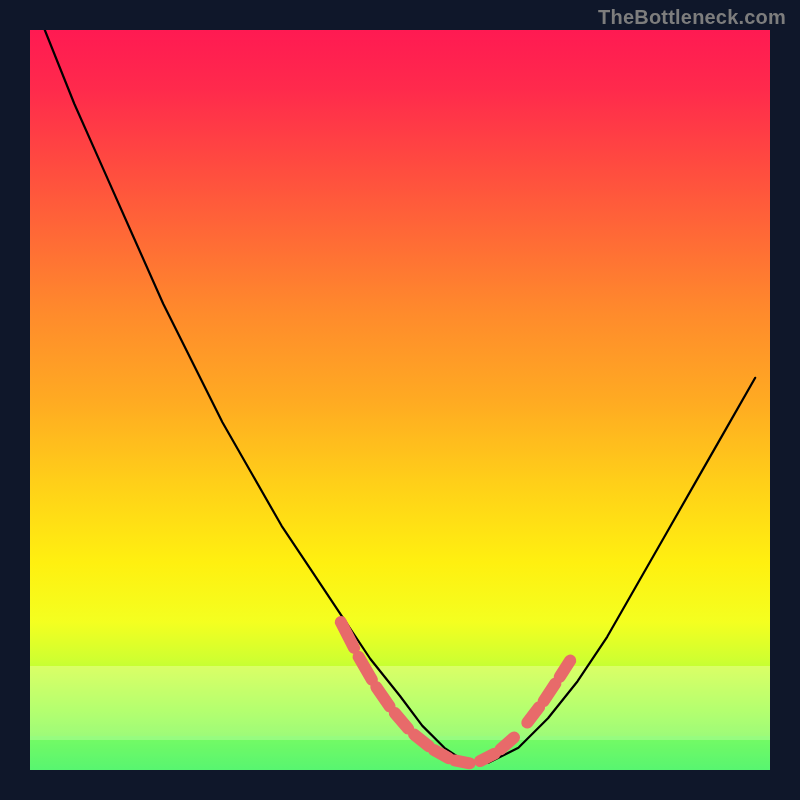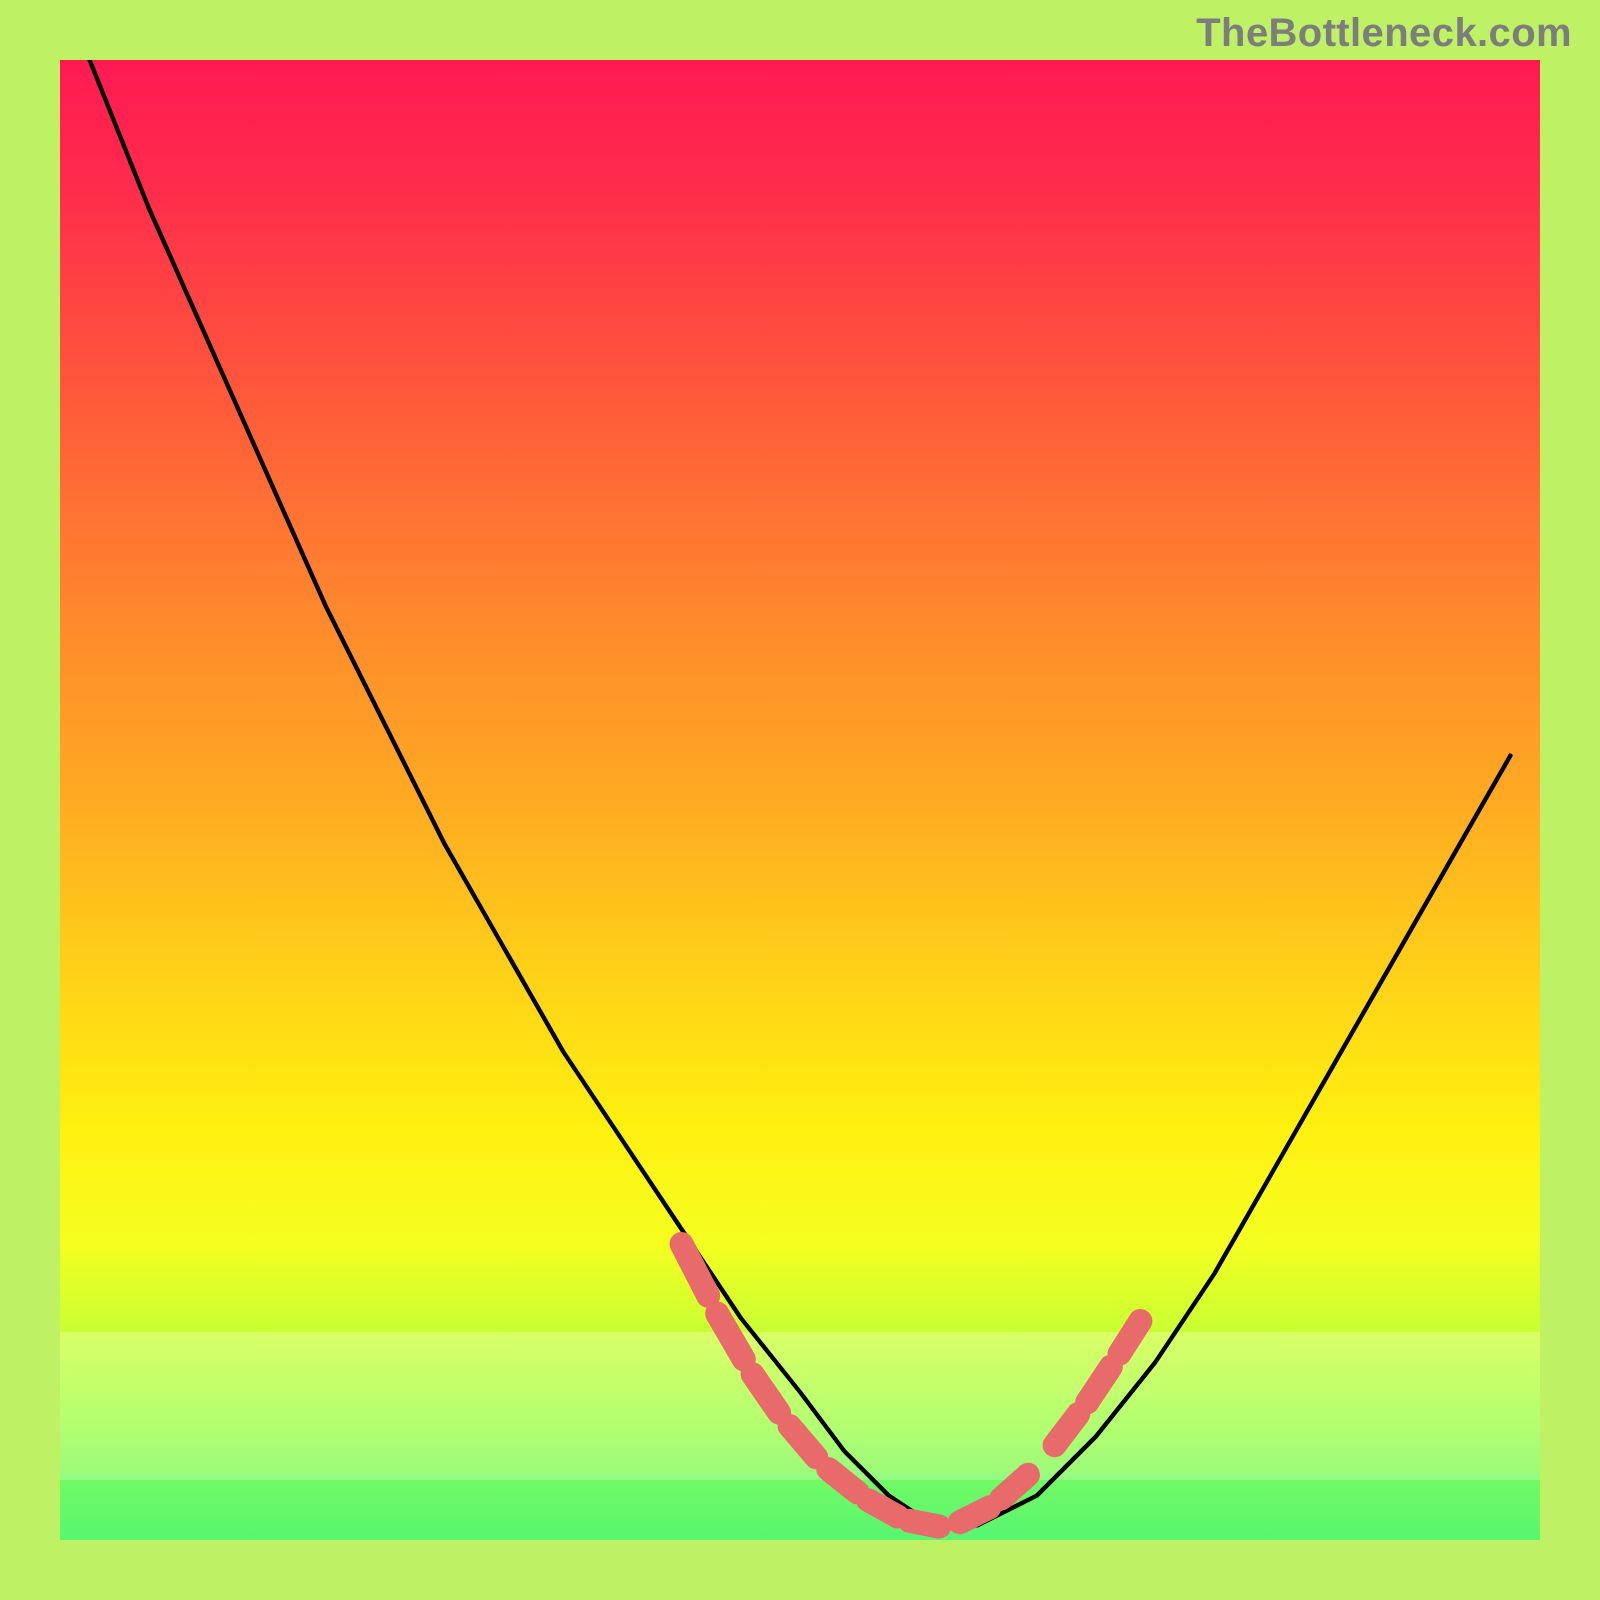--- a/index.html
+++ b/index.html
@@ -10,21 +10,21 @@
     background: #000;
     overflow: hidden;
     font-family: Arial, Helvetica, sans-serif;
   }
   .frame {
     position: absolute;
     top: 0;
     left: 0;
     width: 800px;
     height: 800px;
-    background: #bef264;
+    background: #0f172a;
   }
   .plot-area {
     position: absolute;
     top: 30px;
     left: 30px;
     width: 740px;
     height: 740px;
     overflow: hidden;
   }
   .gradient-bg {

